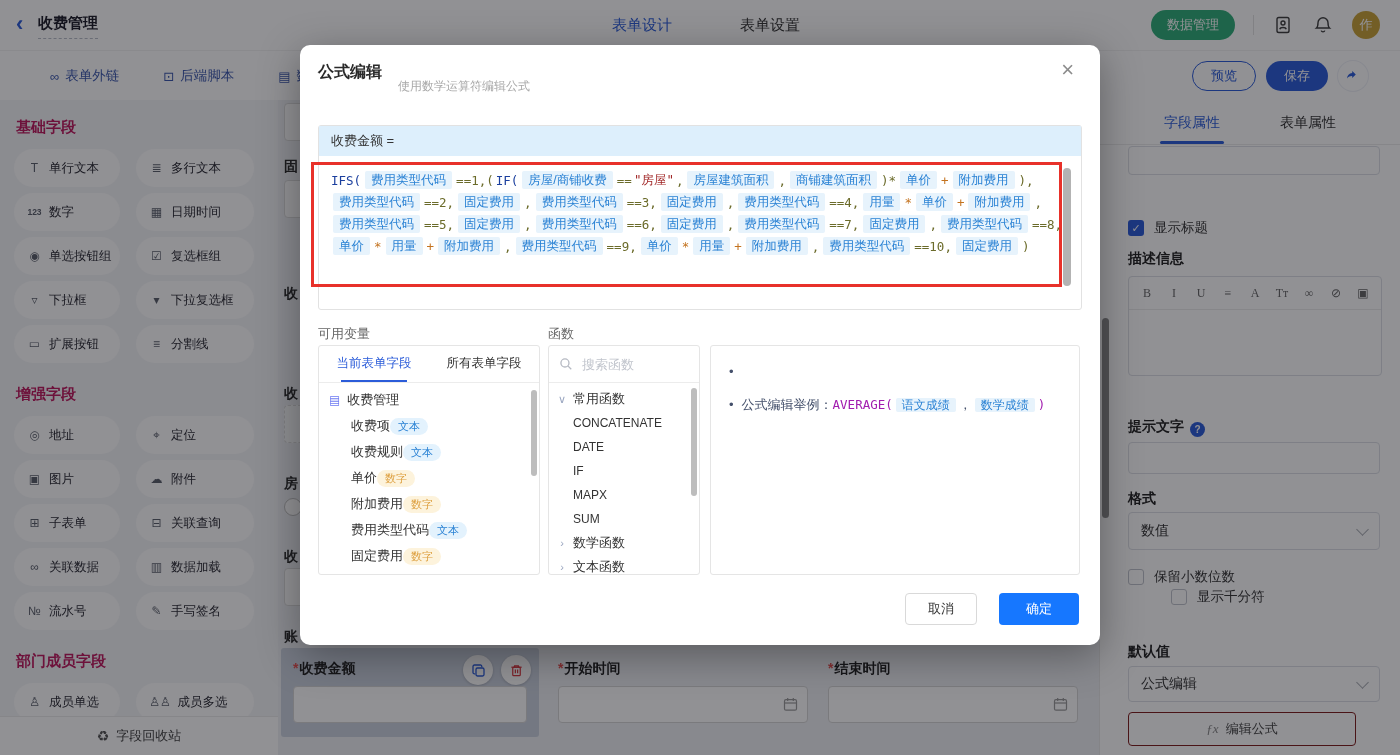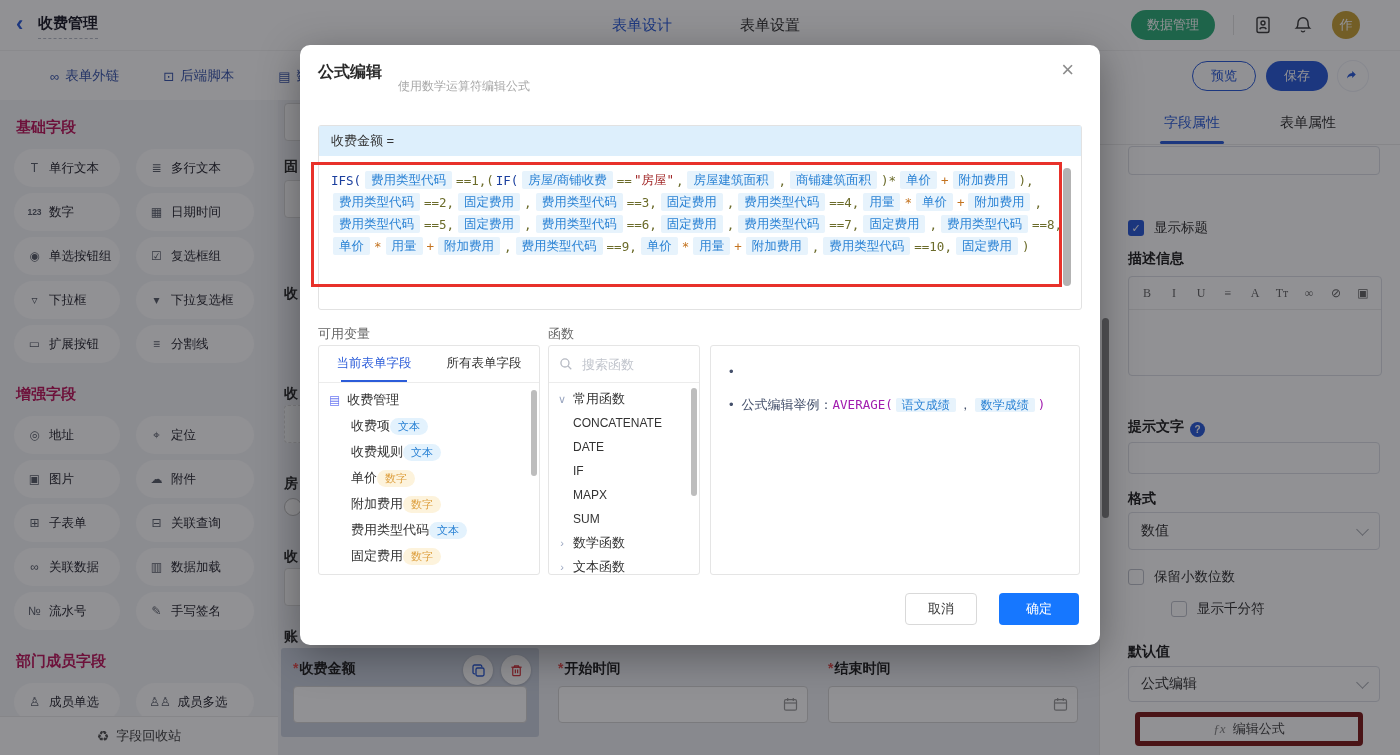--- a/index.html
+++ b/index.html
@@ -5,21 +5,21 @@
   html,body{margin:0;padding:0;width:1400px;height:755px;overflow:hidden;
     font-family:"Liberation Sans","DejaVu Sans",sans-serif;background:#eef0f4;position:relative;}
   
   .navbar{position:absolute;top:0;left:0;width:1400px;height:50px;background:#fff;z-index:1;}
   .back{position:absolute;left:16px;top:11px;font-size:22px;color:#2b5cd9;font-weight:bold;cursor:pointer;}
   .app-title{position:absolute;left:38px;top:14px;font-size:15px;font-weight:bold;color:#1c1c28;
     border-bottom:1px dashed #b9bec8;padding-bottom:5px;}
   .nav-tabs{position:absolute;left:612px;top:0;height:50px;display:flex;gap:68px;align-items:center;}
   .nav-tab{font-size:15px;color:#333;cursor:pointer;}
   .nav-tab.active{color:#2b5cd9;}
-  .nav-right{position:absolute;right:40px;top:0;height:50px;display:flex;gap:18px;align-items:center;}
+  .nav-right{position:absolute;right:20px;top:0;height:50px;display:flex;gap:18px;align-items:center;}
   .btn-green{background:#2fae79;color:#fff;border:none;border-radius:15px;height:30px;padding:0 16px;font-size:13px;cursor:pointer;}
   .vdiv{width:1px;height:20px;background:#e2e2e2;}
   .icon-btn{width:22px;height:22px;display:flex;align-items:center;justify-content:center;cursor:pointer;}
   .avatar{width:28px;height:28px;border-radius:50%;background:#c9a338;color:#fff;font-size:13px;
     display:flex;align-items:center;justify-content:center;cursor:pointer;}
   
   .toolbar{position:absolute;top:50px;left:0;width:1400px;height:50px;background:#fff;border-top:1px solid #f2f2f2;z-index:1;}
   .tb-links{position:absolute;left:50px;top:0;height:50px;display:flex;gap:44px;align-items:center;}
   .tb-link{display:flex;gap:6px;align-items:center;font-size:13.5px;color:#3a57ad;cursor:pointer;}
   .tb-ico{font-size:13px;color:#3a57ad;}
@@ -73,22 +73,22 @@
   .rte{position:absolute;left:28px;top:176px;width:252px;height:98px;border:1px solid #dcdfe6;border-radius:4px;}
   .rte-bar{height:32px;border-bottom:1px solid #ececec;display:flex;align-items:center;justify-content:space-between;padding:0 9px;}
   .rte-btn{font-size:12px;color:#666;width:18px;text-align:center;cursor:pointer;font-family:"Liberation Serif",serif;}
   .help{display:inline-flex;width:15px;height:15px;border-radius:50%;background:#2b5cd9;color:#fff;
     font-size:10px;font-weight:bold;align-items:center;justify-content:center;margin-left:6px;vertical-align:-2px;}
   .select{position:absolute;left:28px;width:252px;height:38px;border:1px solid #dcdfe6;border-radius:4px;background:#fff;
     display:flex;align-items:center;justify-content:space-between;padding:0 12px;box-sizing:border-box;cursor:pointer;}
   .sel-text{font-size:14px;color:#333;}
   .sel-arrow{width:8px;height:8px;border-right:1.5px solid #a8abb2;border-bottom:1.5px solid #a8abb2;
     transform:rotate(45deg);margin-top:-4px;}
-  .fx-btn{position:absolute;left:28px;top:612px;width:228px;height:34px;border:5px solid #7f1d1d;border-radius:4px;background:#fff;
-    display:flex;align-items:center;justify-content:center;gap:7px;cursor:pointer;box-sizing:border-box;margin-left:7px;}
+  .fx-btn{position:absolute;left:28px;top:612px;width:228px;height:34px;border:1px solid #7f1d1d;border-radius:4px;background:#fff;
+    display:flex;align-items:center;justify-content:center;gap:7px;cursor:pointer;box-sizing:border-box;}
   .fx-g{font-family:"Liberation Serif",serif;font-style:italic;font-size:13px;color:#888;}
   .fx-l{font-size:13px;color:#444;}
   
   .overlay{position:absolute;inset:0;background:rgba(10,12,18,0.45);z-index:10;}
   .modal{position:absolute;left:300px;top:45px;width:800px;height:600px;background:#fff;border-radius:10px;z-index:20;
     box-shadow:0 10px 40px rgba(0,0,0,.35);}
   .m-title{position:absolute;left:18px;top:17px;font-size:16px;font-weight:bold;color:#2a2a2a;}
   .m-subtitle{position:absolute;left:98px;top:21px;font-size:12px;color:#a8a8a8;margin-top:12px;}
   .m-close{position:absolute;right:26px;top:14px;font-size:22px;color:#8c8c8c;cursor:pointer;line-height:1;}
   .f-wrap{position:absolute;left:18px;top:80px;width:764px;height:185px;border:1px solid #e2e2e2;border-radius:3px;box-sizing:border-box;}
@@ -383,21 +383,21 @@
   <div class="rp-input" style="top:342px;height:32px;"></div>
   <div class="rp-label" style="top:390px;">格式</div>
   <div class="select" style="top:412px;">
     <span class="sel-text">数值</span>
     <span class="sel-arrow"></span>
   </div>
   <div class="chk-row" style="top:468px;justify-content:center;">
     <span class="chk off"></span>
     <span class="chk-label">保留小数位数</span>
   </div>
-  <div class="chk-row" style="top:500px;padding-left:43px;">
+  <div class="chk-row" style="top:488px;padding-left:43px;">
     <span class="chk off"></span>
     <span class="chk-label">显示千分符</span>
   </div>
   <div class="rp-label" style="top:543px;">默认值</div>
   <div class="select" style="top:566px;height:36px;">
     <span class="sel-text">公式编辑</span>
     <span class="sel-arrow"></span>
   </div>
   <div class="fx-btn">
     <span class="fx-g">ƒx</span>

